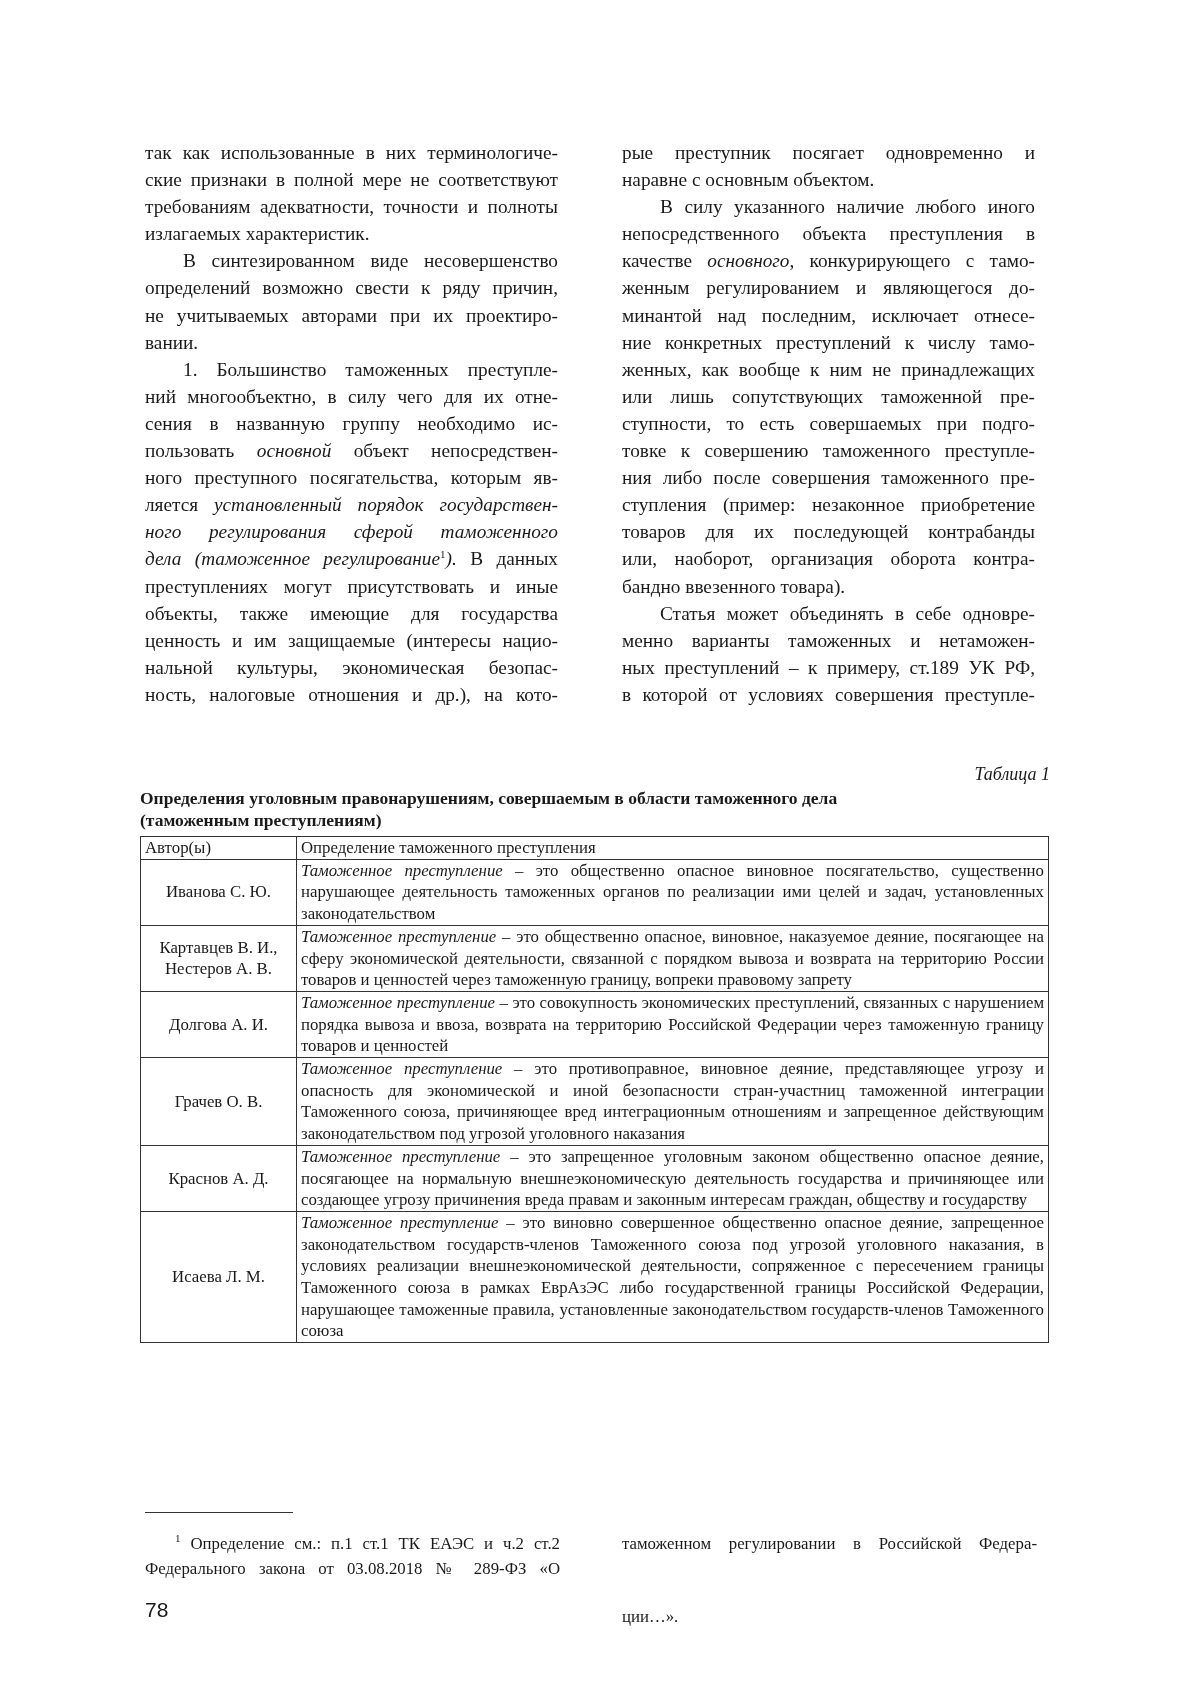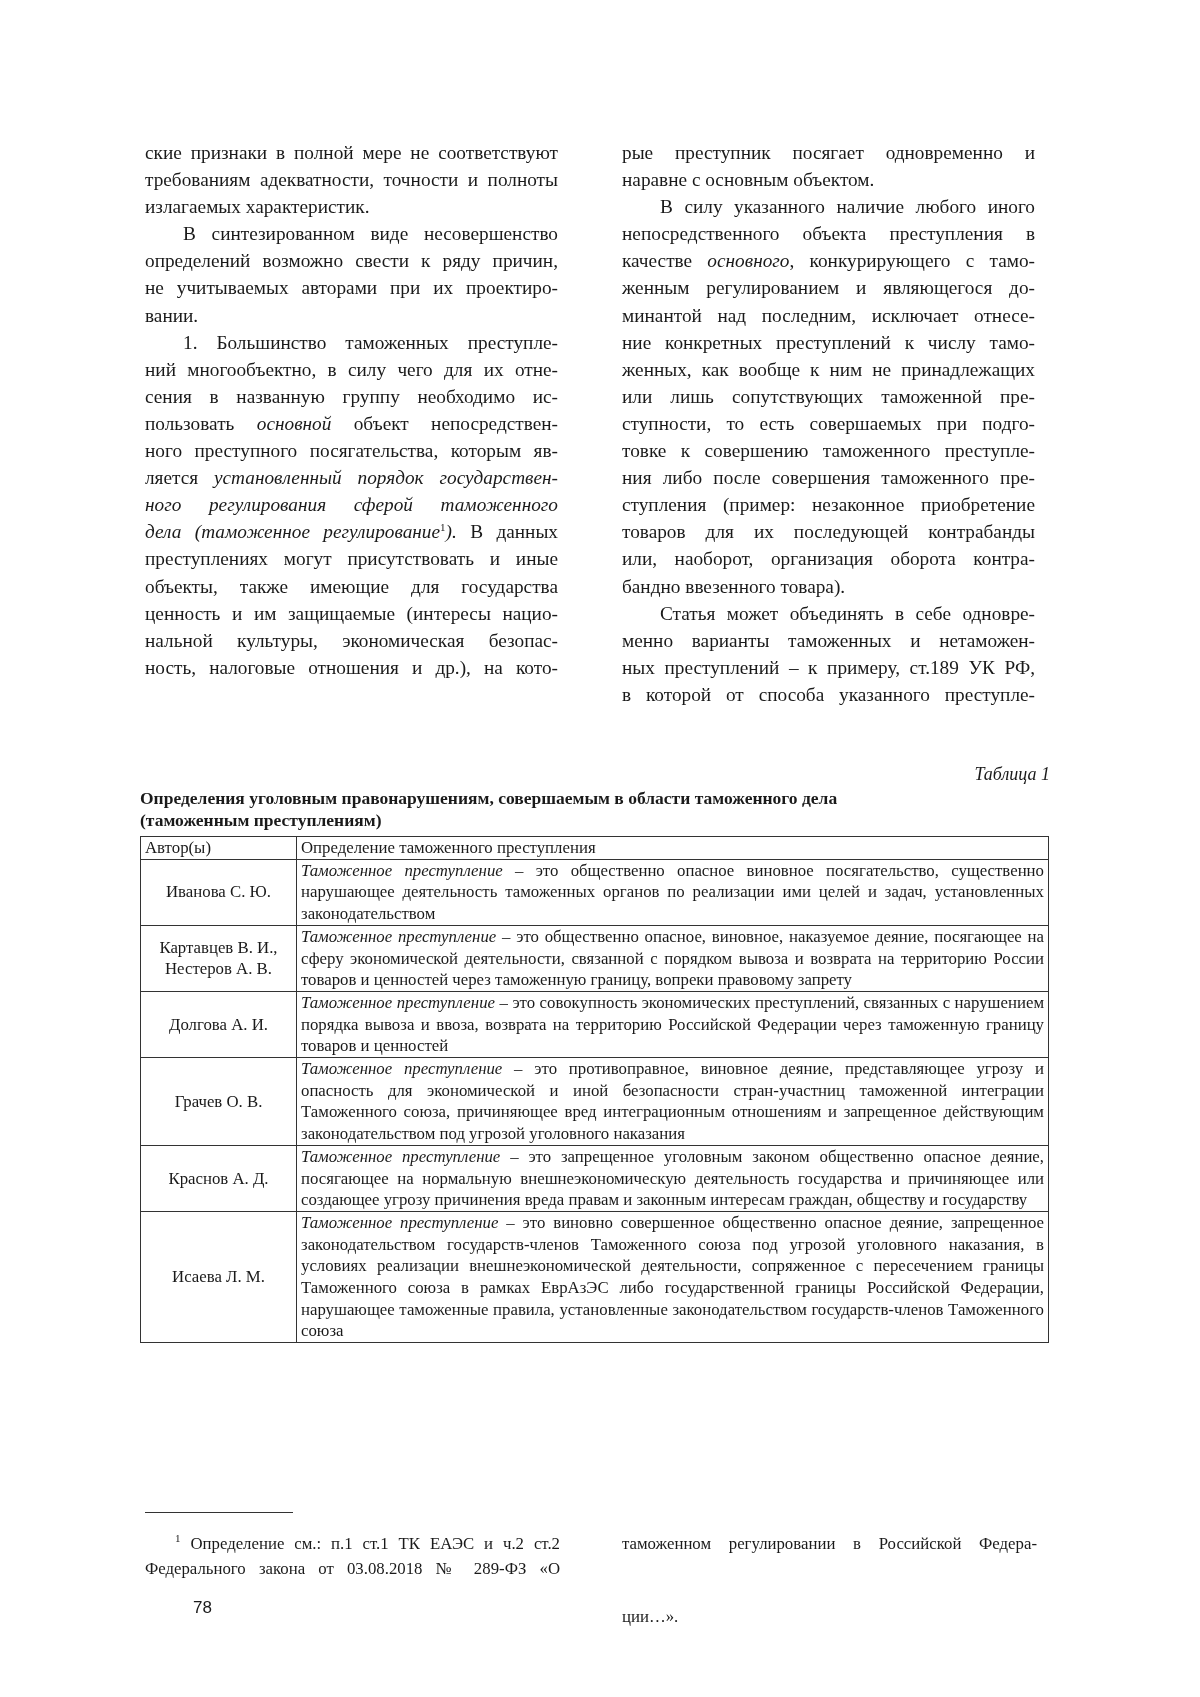--- a/index.html
+++ b/index.html
@@ -24,26 +24,27 @@
   table.defs td.author { width: 151px; text-align: center; padding: 8px 2px; }
   table.defs td.def { text-align: justify; }
   table.defs td.def b { font-weight: normal; font-style: italic; }
 
   .fn-rule { position: absolute; left: 145px; top: 1512px; width: 148px; border-top: 1px solid #333; }
   .footnote { position: absolute; top: 1531px; font-size: 16.8px; line-height: 25px; }
   .footnote.l { left: 145px; width: 415px; }
   .footnote.r { left: 622px; width: 415px; }
   .fn-line { display: block; white-space: nowrap; text-align: justify; text-align-last: justify; }
   .fn-line.last { text-align-last: left; margin-top: 48px; }
-  .page-num { position: absolute; left: 145px; top: 1598px; font-family: "Liberation Sans", sans-serif; font-size: 17px; margin-left: 48px; }
+  .page-num { position: absolute; left: 145px; top: 1598px; font-family: "Liberation Sans", sans-serif; font-size: 21px; }
 </style>
 </head>
 <body>
 
 <div class="col left" id="leftcol">
+    <span class="line">так как использованные в них терминологиче-</span>
     <span class="line">ские признаки в полной мере не соответствуют</span>
     <span class="line">требованиям адекватности, точности и полноты</span>
     <span class="line last">излагаемых характеристик.</span>
     <span class="line indent">В синтезированном виде несовершенство</span>
     <span class="line">определений возможно свести к ряду причин,</span>
     <span class="line">не учитываемых авторами при их проектиро-</span>
     <span class="line last">вании.</span>
     <span class="line indent">1. Большинство таможенных преступле-</span>
     <span class="line">ний многообъектно, в силу чего для их отне-</span>
     <span class="line">сения в названную группу необходимо ис-</span>
@@ -72,21 +73,21 @@
     <span class="line">ступности, то есть совершаемых при подго-</span>
     <span class="line">товке к совершению таможенного преступле-</span>
     <span class="line">ния либо после совершения таможенного пре-</span>
     <span class="line">ступления (пример: незаконное приобретение</span>
     <span class="line">товаров для их последующей контрабанды</span>
     <span class="line">или, наоборот, организация оборота контра-</span>
     <span class="line last">бандно ввезенного товара).</span>
     <span class="line indent">Статья может объединять в себе одновре-</span>
     <span class="line">менно варианты таможенных и нетаможен-</span>
     <span class="line">ных преступлений – к примеру, ст.189 УК РФ,</span>
-    <span class="line">в которой от способа указанного преступле-</span>
+    <span class="line">в которой от условиях совершения преступле-</span>
   </div>
 
 <div class="tbl-caption">Таблица 1</div>
 <div class="tbl-title">
   <div>Определения уголовным правонарушениям, совершаемым в области таможенного дела</div>
   <div>(таможенным преступлениям)</div>
 </div>
 
 <table class="defs">
   <thead>

